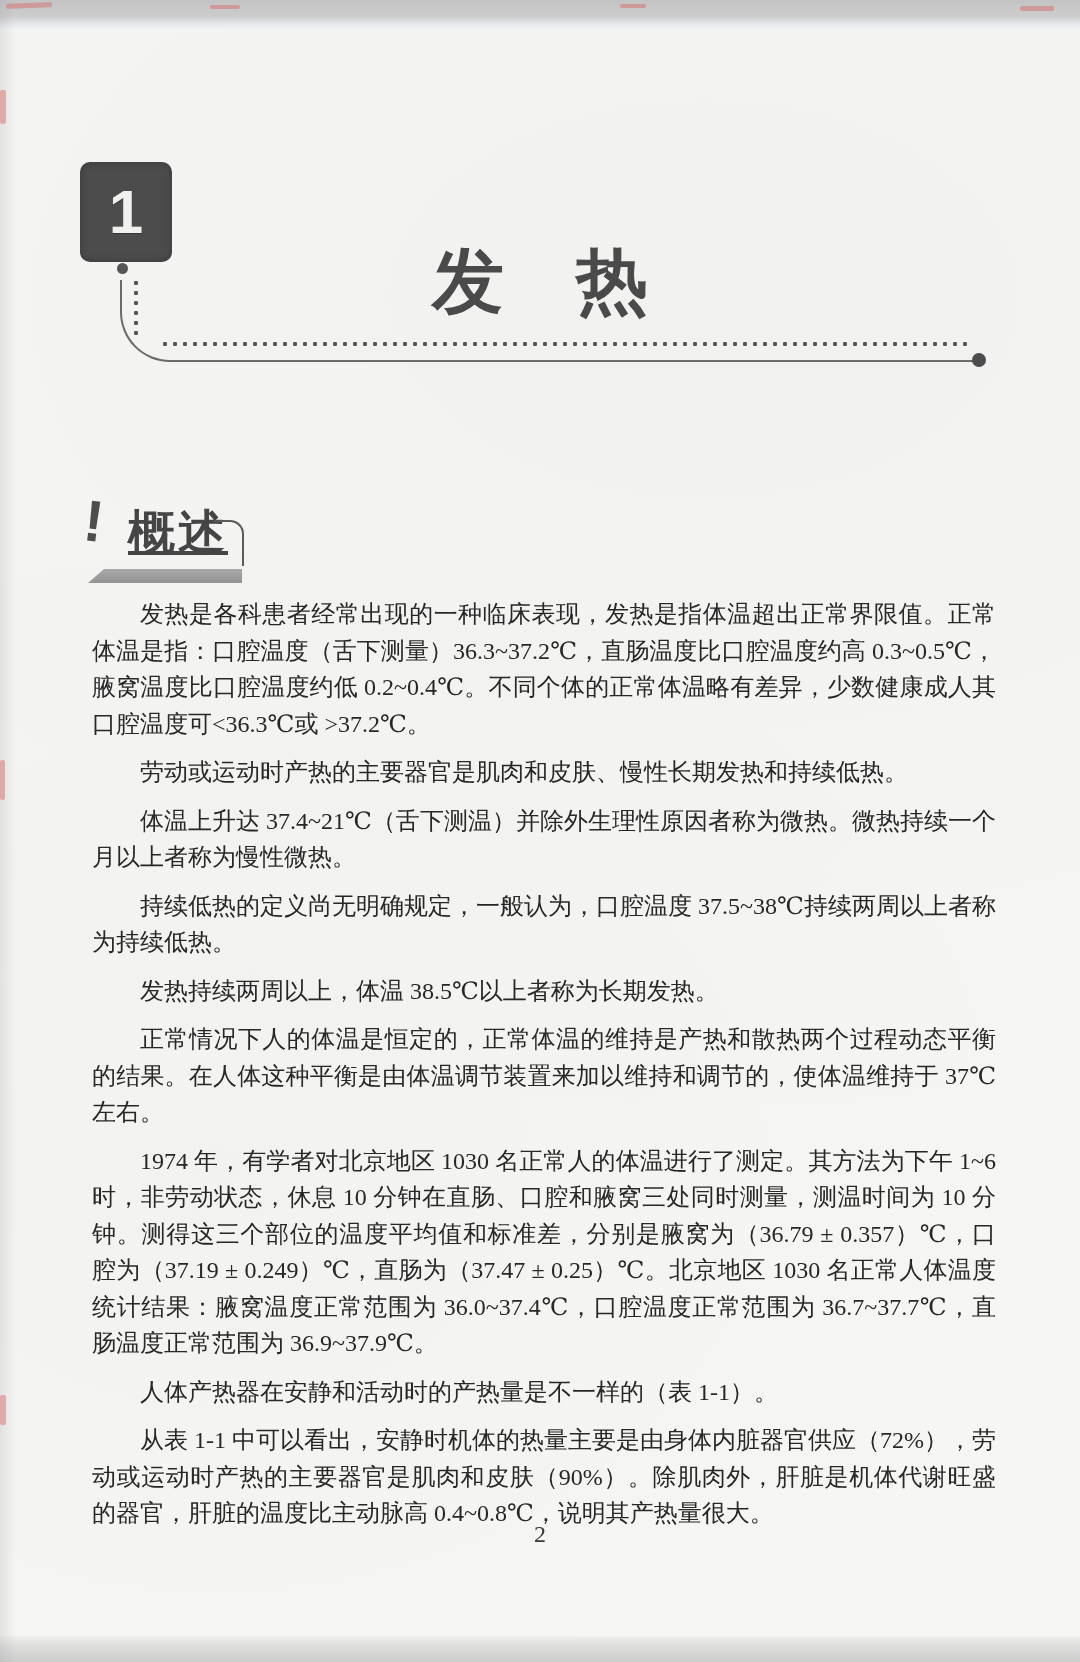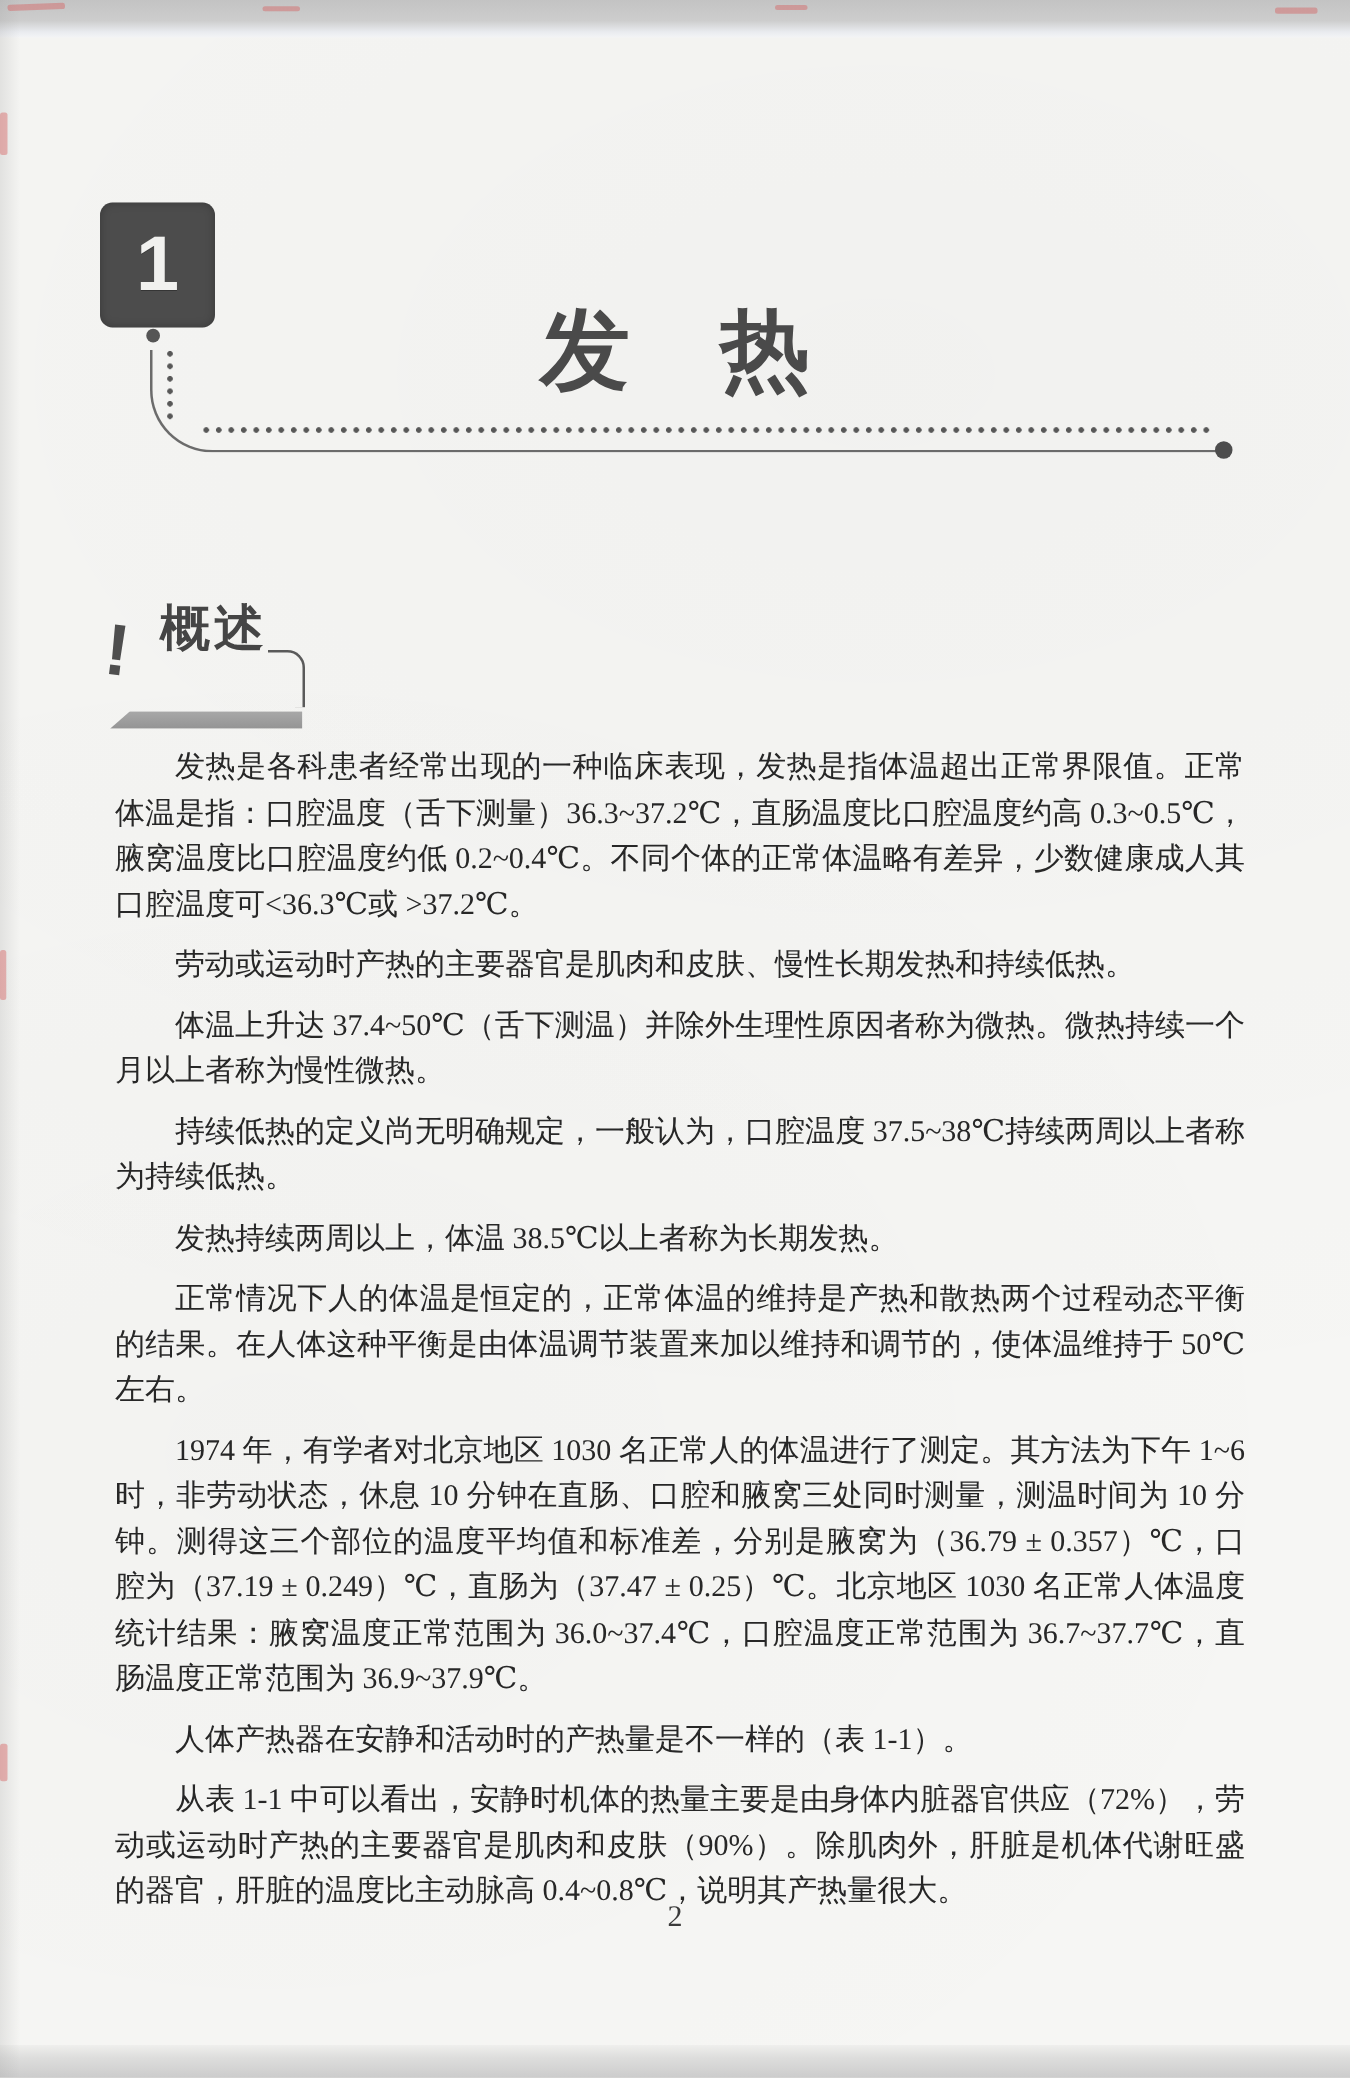--- a/index.html
+++ b/index.html
@@ -67,23 +67,23 @@
   .decor-end-dot { position:absolute; left:972px; top:353px; width:14px; height:14px; border-radius:50%; background:#4d4d4d; }
 
   
   .excl {
     position:absolute; left:84px; top:492px;
     font-family:"Liberation Sans","DejaVu Sans",sans-serif;
     font-weight:bold; font-size:58px; color:#4e4e4e; line-height:1;
     transform:rotate(7deg);
   }
   .overview-title {
-    position:absolute; left:128px; top:477px;
+    position:absolute; left:128px; top:501px;
     font-family:"Liberation Sans","DejaVu Sans",sans-serif;
-    font-weight:bold; font-size:40px; color:#454545; letter-spacing:3px; line-height:1.3;
+    font-weight:bold; font-size:47px; color:#454545; letter-spacing:3px; line-height:1.3;text-decoration:underline;
   }
   .bracket {
     position:absolute; left:214px; top:520px; width:28px; height:44px;
     border-top:2px solid #5a5a5a; border-right:2px solid #5a5a5a;
     border-top-right-radius:14px;
   }
   .shadow-bar {
     position:absolute; left:88px; top:569px; width:154px; height:14px;
     background:linear-gradient(180deg,#a8a8a8,#949494);
     clip-path:polygon(16px 0, 100% 0, 100% 100%, 0% 100%);
@@ -130,24 +130,24 @@
   <div class="decor-end-dot"></div>
 
   <div class="excl">!</div>
   <div class="overview-title">概述</div>
   <div class="bracket"></div>
   <div class="shadow-bar"></div>
 
   <div class="body-text">
     <p>发热是各科患者经常出现的一种临床表现，发热是指体温超出正常界限值。正常体温是指：口腔温度（舌下测量）36.3~37.2℃，直肠温度比口腔温度约高 0.3~0.5℃，腋窝温度比口腔温度约低 0.2~0.4℃。不同个体的正常体温略有差异，少数健康成人其口腔温度可&lt;36.3℃或 &gt;37.2℃。</p>
     <p>劳动或运动时产热的主要器官是肌肉和皮肤、慢性长期发热和持续低热。</p>
-    <p>体温上升达 37.4~50℃（舌下测温）并除外生理性原因者称为微热。微热持续一个月以上者称为慢性微热。</p>
+    <p>体温上升达 37.4~21℃（舌下测温）并除外生理性原因者称为微热。微热持续一个月以上者称为慢性微热。</p>
     <p>持续低热的定义尚无明确规定，一般认为，口腔温度 37.5~38℃持续两周以上者称为持续低热。</p>
     <p>发热持续两周以上，体温 38.5℃以上者称为长期发热。</p>
-    <p>正常情况下人的体温是恒定的，正常体温的维持是产热和散热两个过程动态平衡的结果。在人体这种平衡是由体温调节装置来加以维持和调节的，使体温维持于 50℃左右。</p>
+    <p>正常情况下人的体温是恒定的，正常体温的维持是产热和散热两个过程动态平衡的结果。在人体这种平衡是由体温调节装置来加以维持和调节的，使体温维持于 37℃左右。</p>
     <p>1974 年，有学者对北京地区 1030 名正常人的体温进行了测定。其方法为下午 1~6 时，非劳动状态，休息 10 分钟在直肠、口腔和腋窝三处同时测量，测温时间为 10 分钟。测得这三个部位的温度平均值和标准差，分别是腋窝为（36.79 ± 0.357）℃，口腔为（37.19 ± 0.249）℃，直肠为（37.47 ± 0.25）℃。北京地区 1030 名正常人体温度统计结果：腋窝温度正常范围为 36.0~37.4℃，口腔温度正常范围为 36.7~37.7℃，直肠温度正常范围为 36.9~37.9℃。</p>
     <p>人体产热器在安静和活动时的产热量是不一样的（表 1-1）。</p>
     <p>从表 1-1 中可以看出，安静时机体的热量主要是由身体内脏器官供应（72%），劳动或运动时产热的主要器官是肌肉和皮肤（90%）。除肌肉外，肝脏是机体代谢旺盛的器官，肝脏的温度比主动脉高 0.4~0.8℃，说明其产热量很大。</p>
   </div>
 
   <div class="page-num">2</div>
 
 </div>
 
 </body></html>

